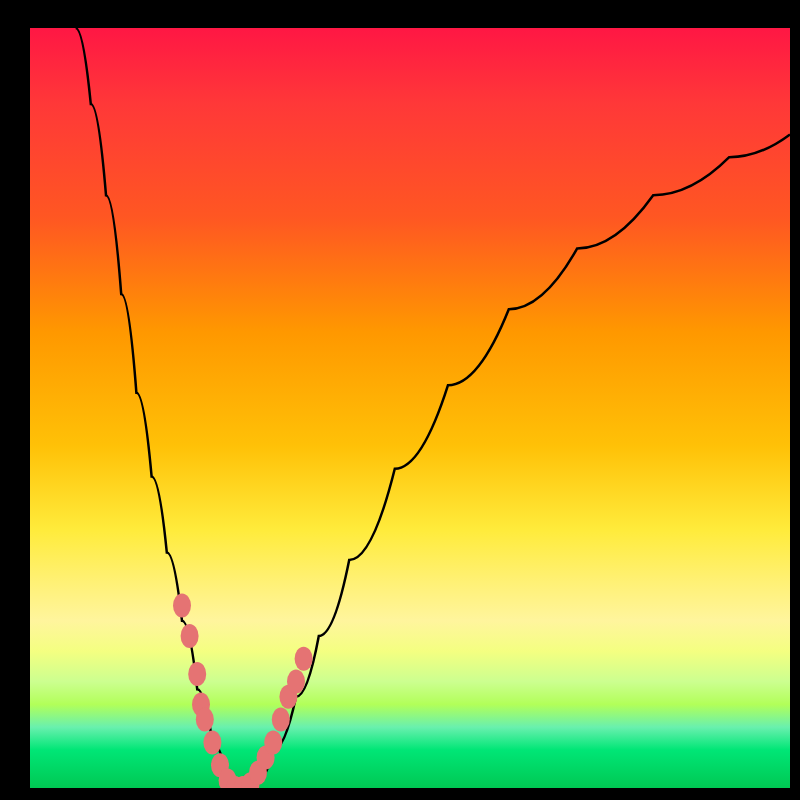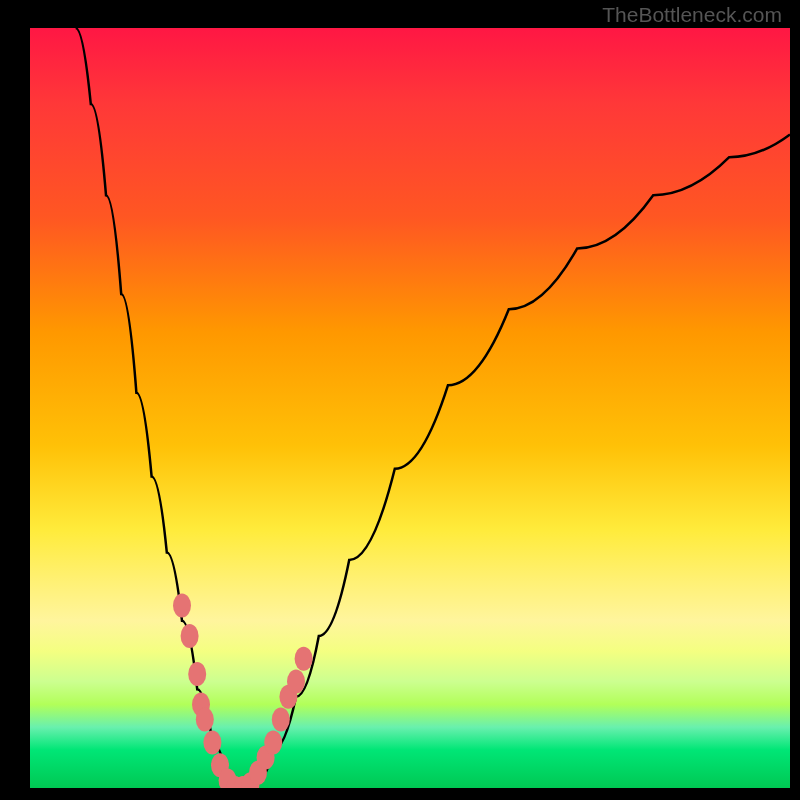--- a/index.html
+++ b/index.html
@@ -61,21 +61,20 @@
       left: 0;
       top: 0;
       width: 100%;
       height: 100%;
     }
   </style>
 </head>
 <body>
 
 <div class="container">
-  <div class="watermark">TheBottleneck.com</div>
   <div class="chart-area">
     <div class="gradient-bg"></div>
     <svg class="chart-svg" viewBox="0 0 760 760" preserveAspectRatio="none">
       <path id="curve-path" stroke="#000" stroke-width="2.5" fill="none" d="M 45.6 0 Q 53.2 0 60.800000000000004 76 Q 68.4 76 76 167.19999999999993 Q 83.6 167.19999999999993 91.2 266 Q 98.80000000000001 266 106.4 364.8 Q 114 364.8 121.60000000000001 448.40000000000003 Q 129.2 448.40000000000003 136.79999999999998 524.4 Q 144.39999999999998 524.4 152 592.8 Q 159.6 592.8 167.2 661.2 Q 174.8 661.2 182.4 714.4 Q 190 714.4 197.6 752.4 Q 205.2 752.4 212.8 760 Q 220.4 760 228 752.4 Q 235.60000000000002 752.4 243.20000000000002 722 Q 254.60000000000002 722 266 668.8 Q 277.4 668.8 288.8 608 Q 304 608 319.2 532 Q 342 532 364.8 440.8 Q 391.40000000000003 440.8 418.00000000000006 357.2 Q 448.40000000000003 357.2 478.8 281.2 Q 513 281.2 547.1999999999999 220.39999999999998 Q 585.1999999999999 220.39999999999998 623.1999999999999 167.19999999999993 Q 661.2 167.19999999999993 699.2 129.20000000000005 Q 729.6 129.20000000000005 760 106.39999999999998"></path>
       <g id="markers-group">
           <ellipse cx="152" cy="577.6" rx="9" ry="12" fill="#e57373"></ellipse>
           <ellipse cx="159.6" cy="608" rx="9" ry="12" fill="#e57373"></ellipse>
           <ellipse cx="167.2" cy="646" rx="9" ry="12" fill="#e57373"></ellipse>
           <ellipse cx="171" cy="676.4" rx="9" ry="12" fill="#e57373"></ellipse>
           <ellipse cx="174.8" cy="691.6" rx="9" ry="12" fill="#e57373"></ellipse>

